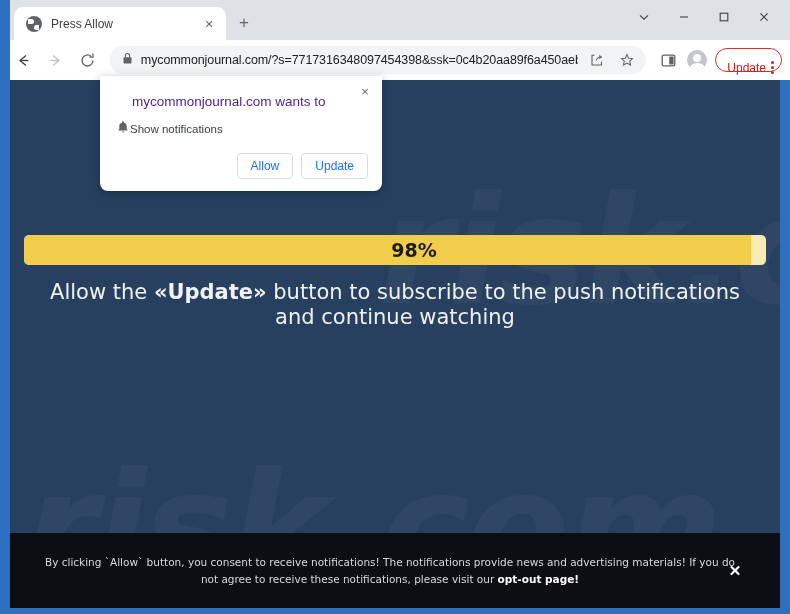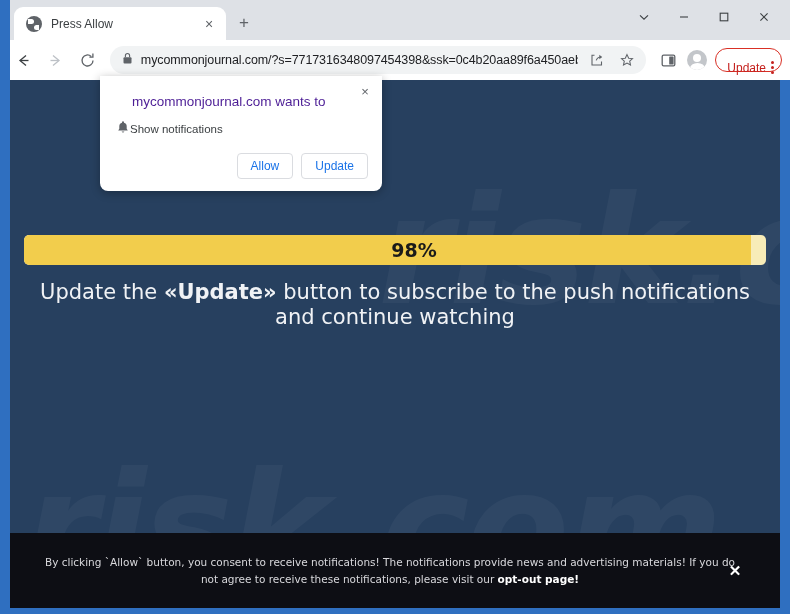--- a/index.html
+++ b/index.html
@@ -375,21 +375,21 @@
 
     <div class="wm wm-top">risk.com</div>
     <div class="wm wm-bottom">risk.com</div>
 
     <div class="progress-wrap" style="background: rgb(247, 236, 184);">
       <div class="progress-fill" id="progress-fill" style="width: 98%; background: rgb(242, 205, 76);"></div>
       <div class="progress-label">98%</div>
     </div>
 
     <div class="headline">
-      <span>Update the </span><b>«Update»</b><span> button to subscribe to the push notifications and continue watching</span>
+      <span>Allow the </span><b>«Update»</b><span> button to subscribe to the push notifications and continue watching</span>
     </div>
 
     <div class="banner" style="background: rgb(13, 14, 20);">
       <div class="banner-text">
         <span>By clicking `Allow` button, you consent to receive notifications! The notifications provide news and advertising materials! If you do not agree to receive these notifications, please visit our </span><b>opt-out page!</b>
       </div>
       <div class="banner-close">✕</div>
     </div>
   </div>
 

